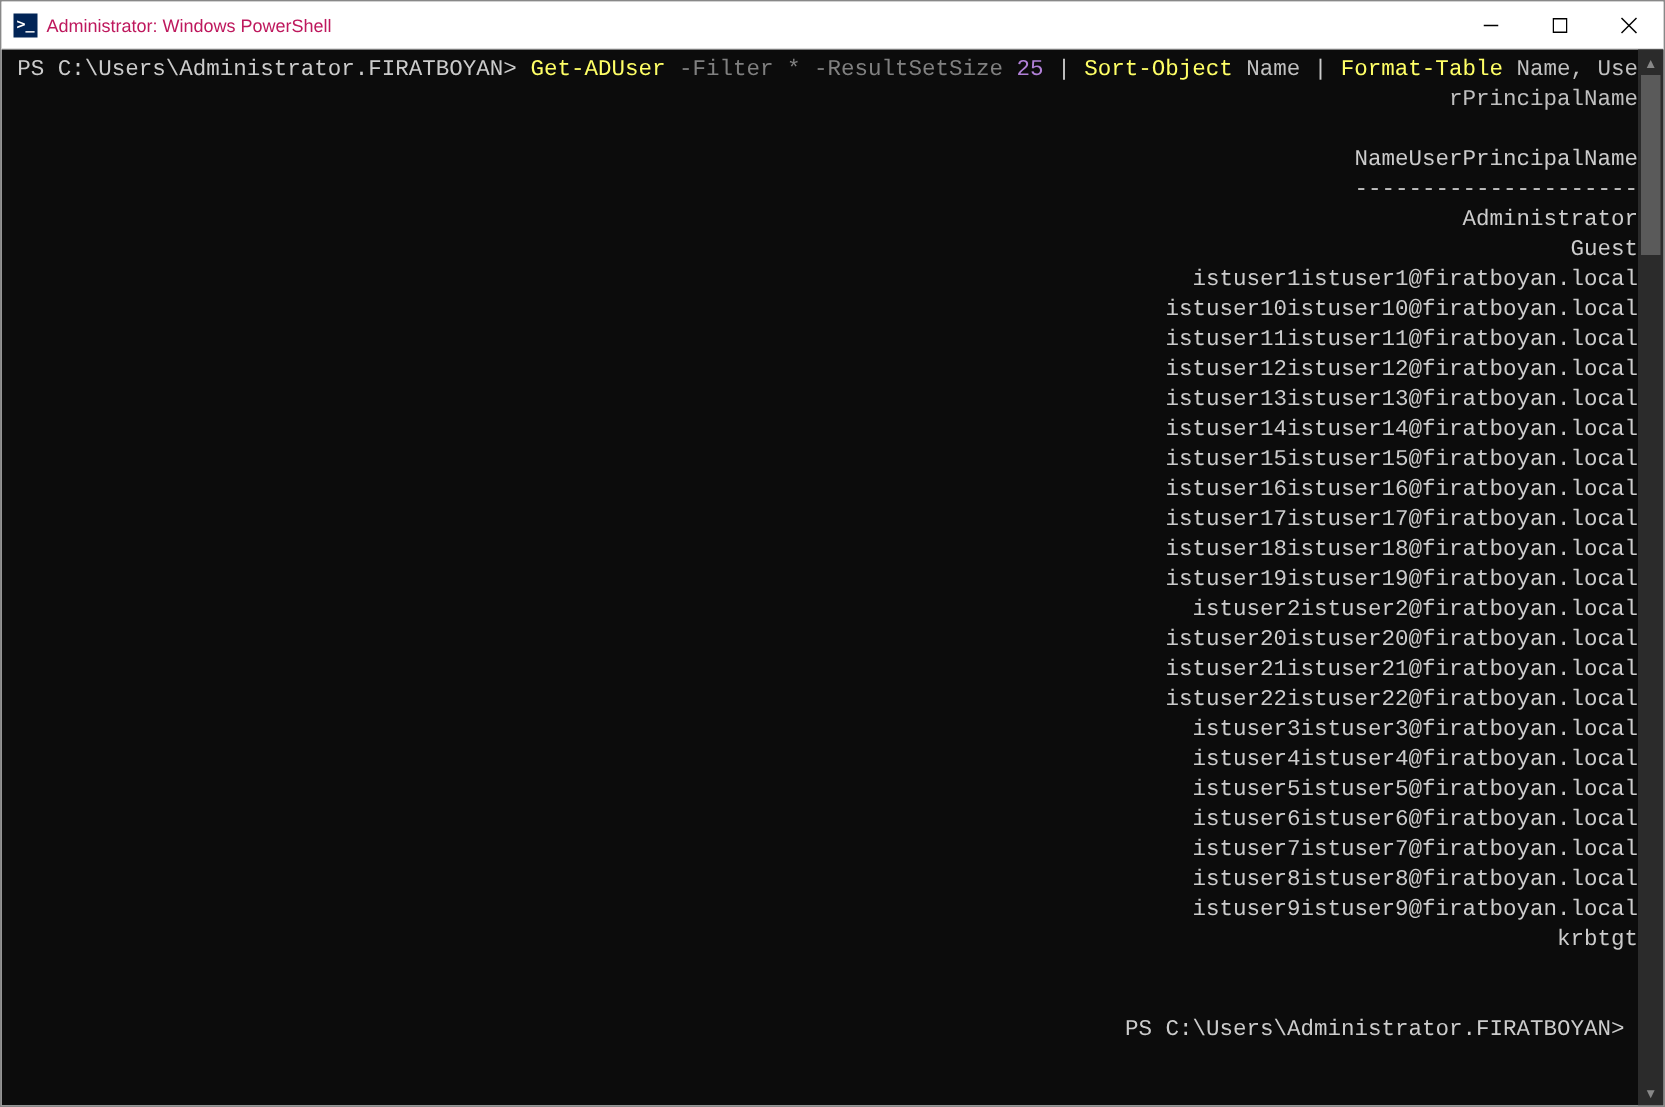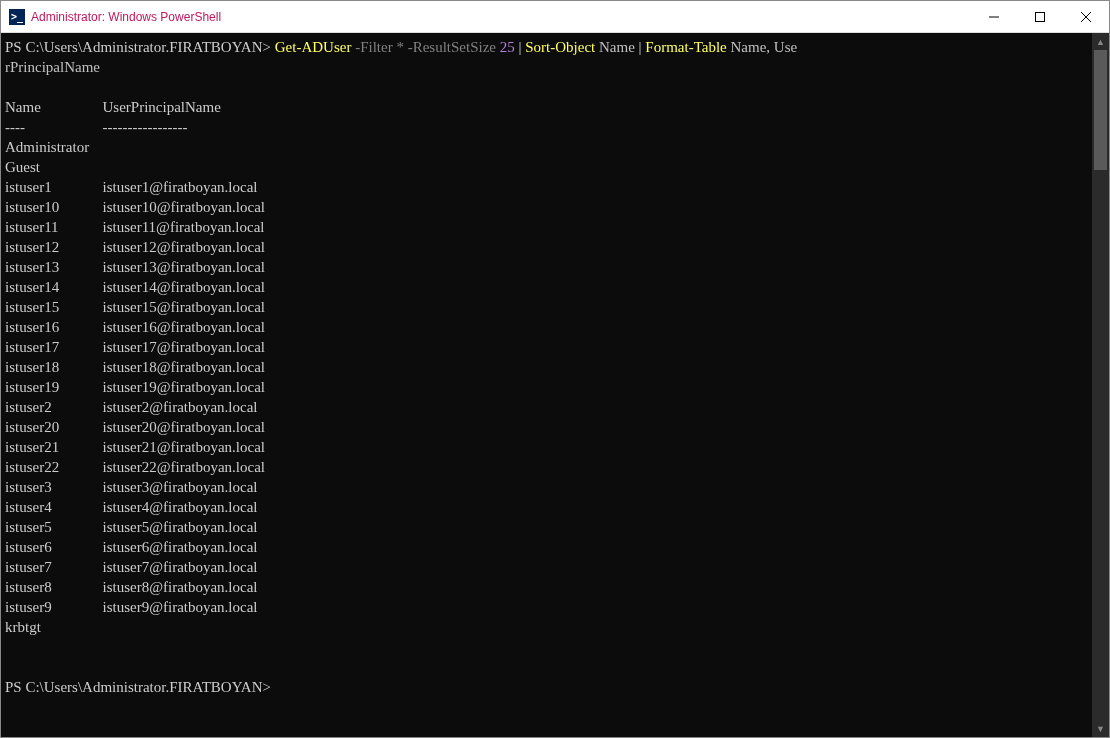--- a/index.html
+++ b/index.html
@@ -53,27 +53,28 @@
 
   .console-wrap {
     position: relative;
     width: 100%;
     height: calc(100% - 32px);
     background: #0c0c0c;
     display: flex;
   }
   .console {
     flex: 1;
-    padding: 4px 14px 4px 4px;
-    font-family: Liberation Serif, serif;
+    padding: 4px 0 4px 4px;
+    font-family: Liberation Mono, monospace;
     font-size: 15px;
     line-height: 20px;
     color: #cccccc;
     white-space: pre;
     overflow: hidden;
+    text-align: right;
   }
   .scrollbar {
     width: 17px;
     background: #2b2b2b;
     position: relative;
   }
   .scroll-arrow {
     width: 17px;
     height: 17px;
     display: flex;

